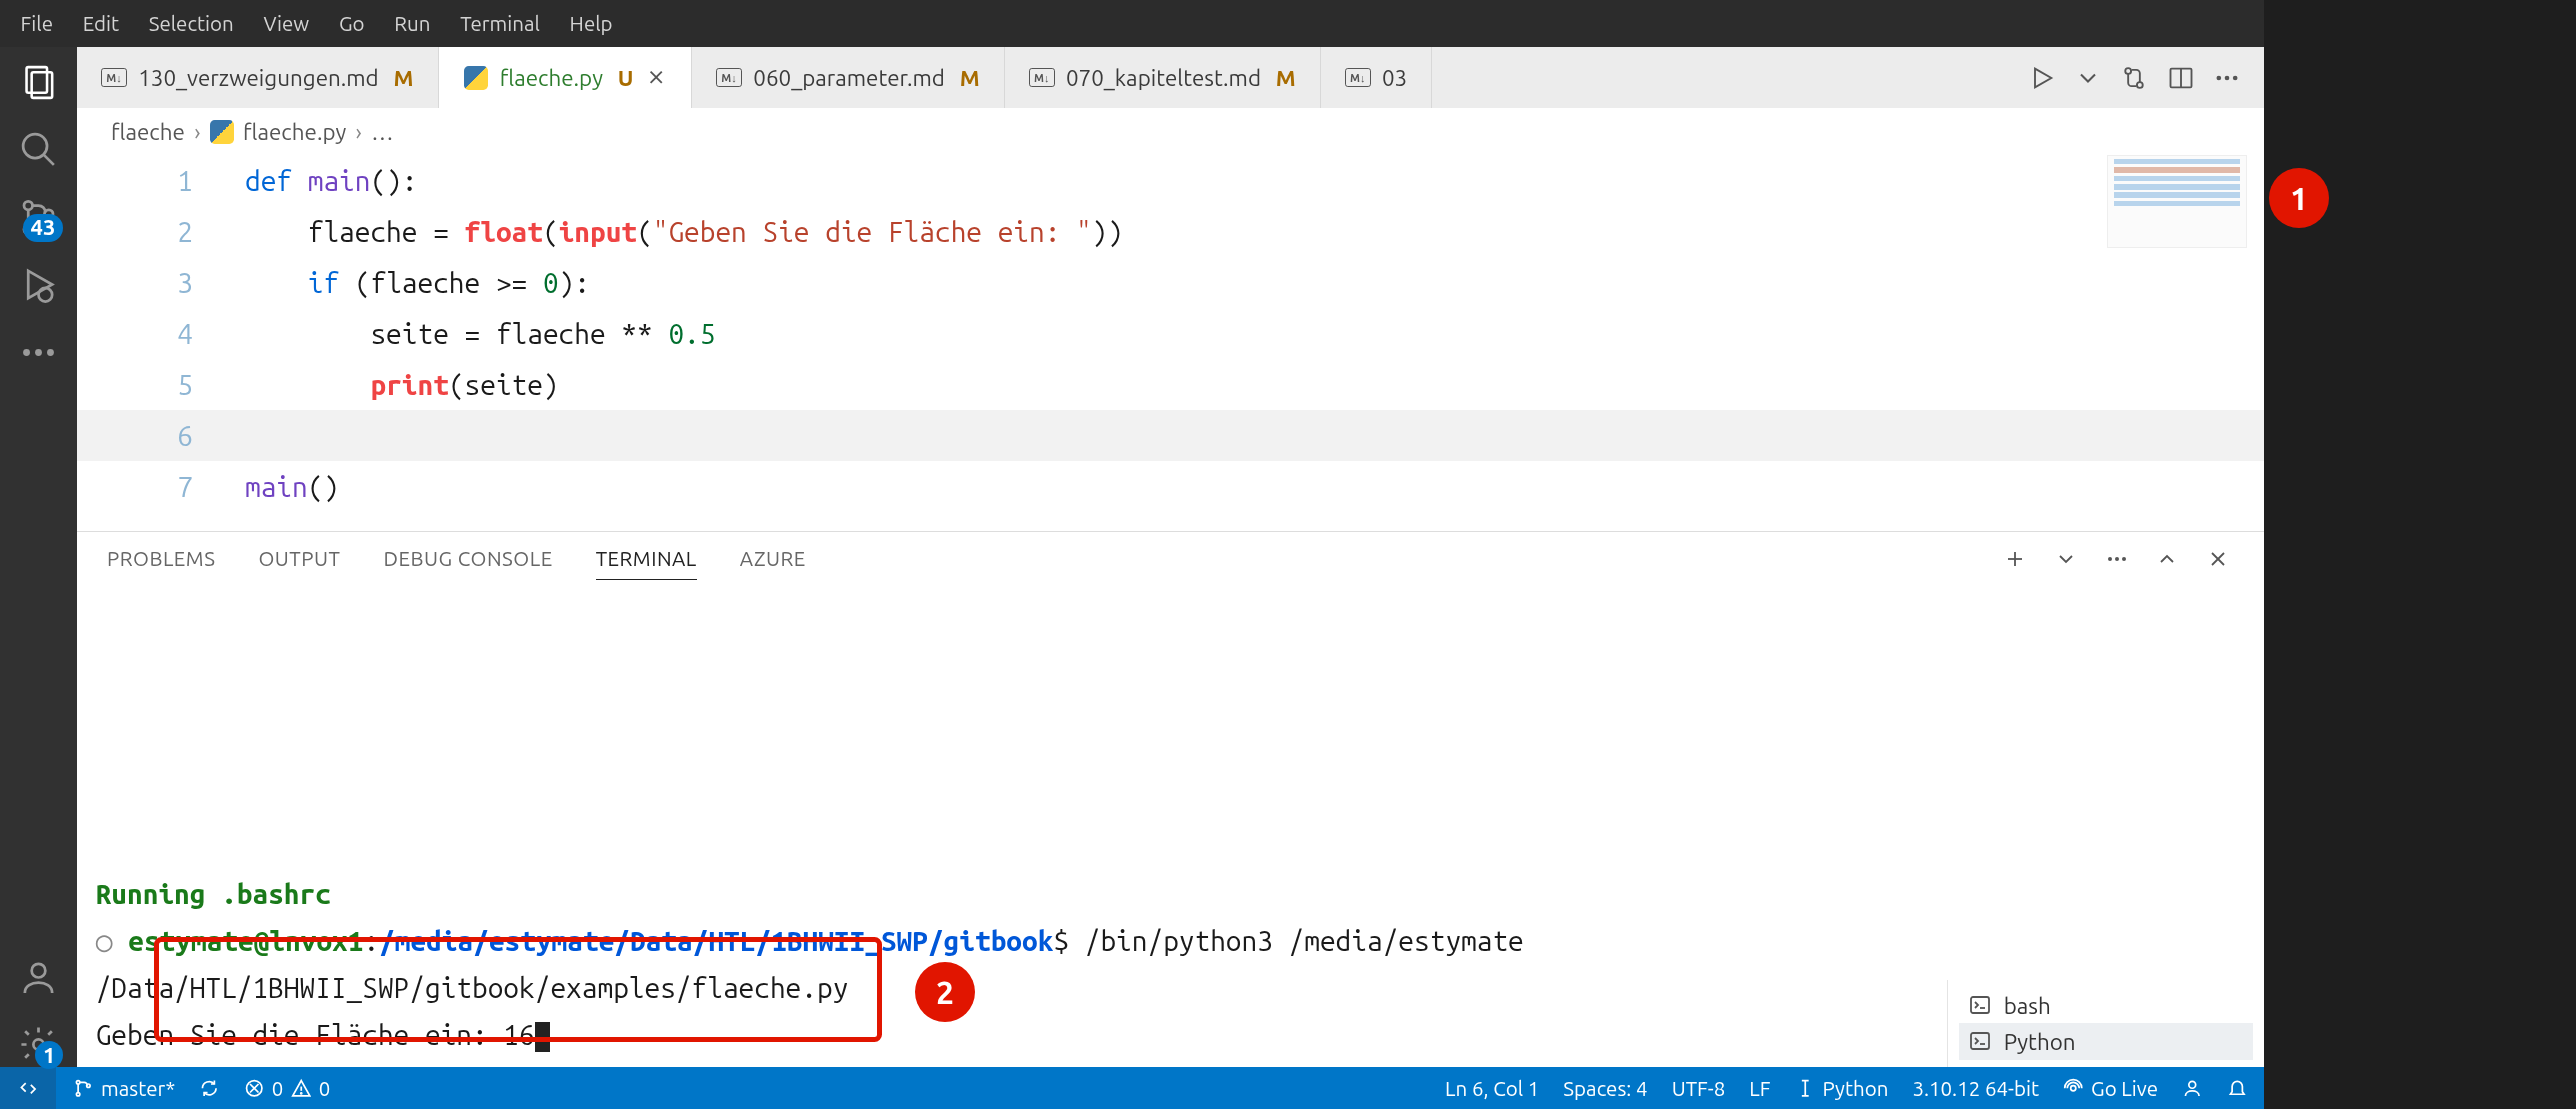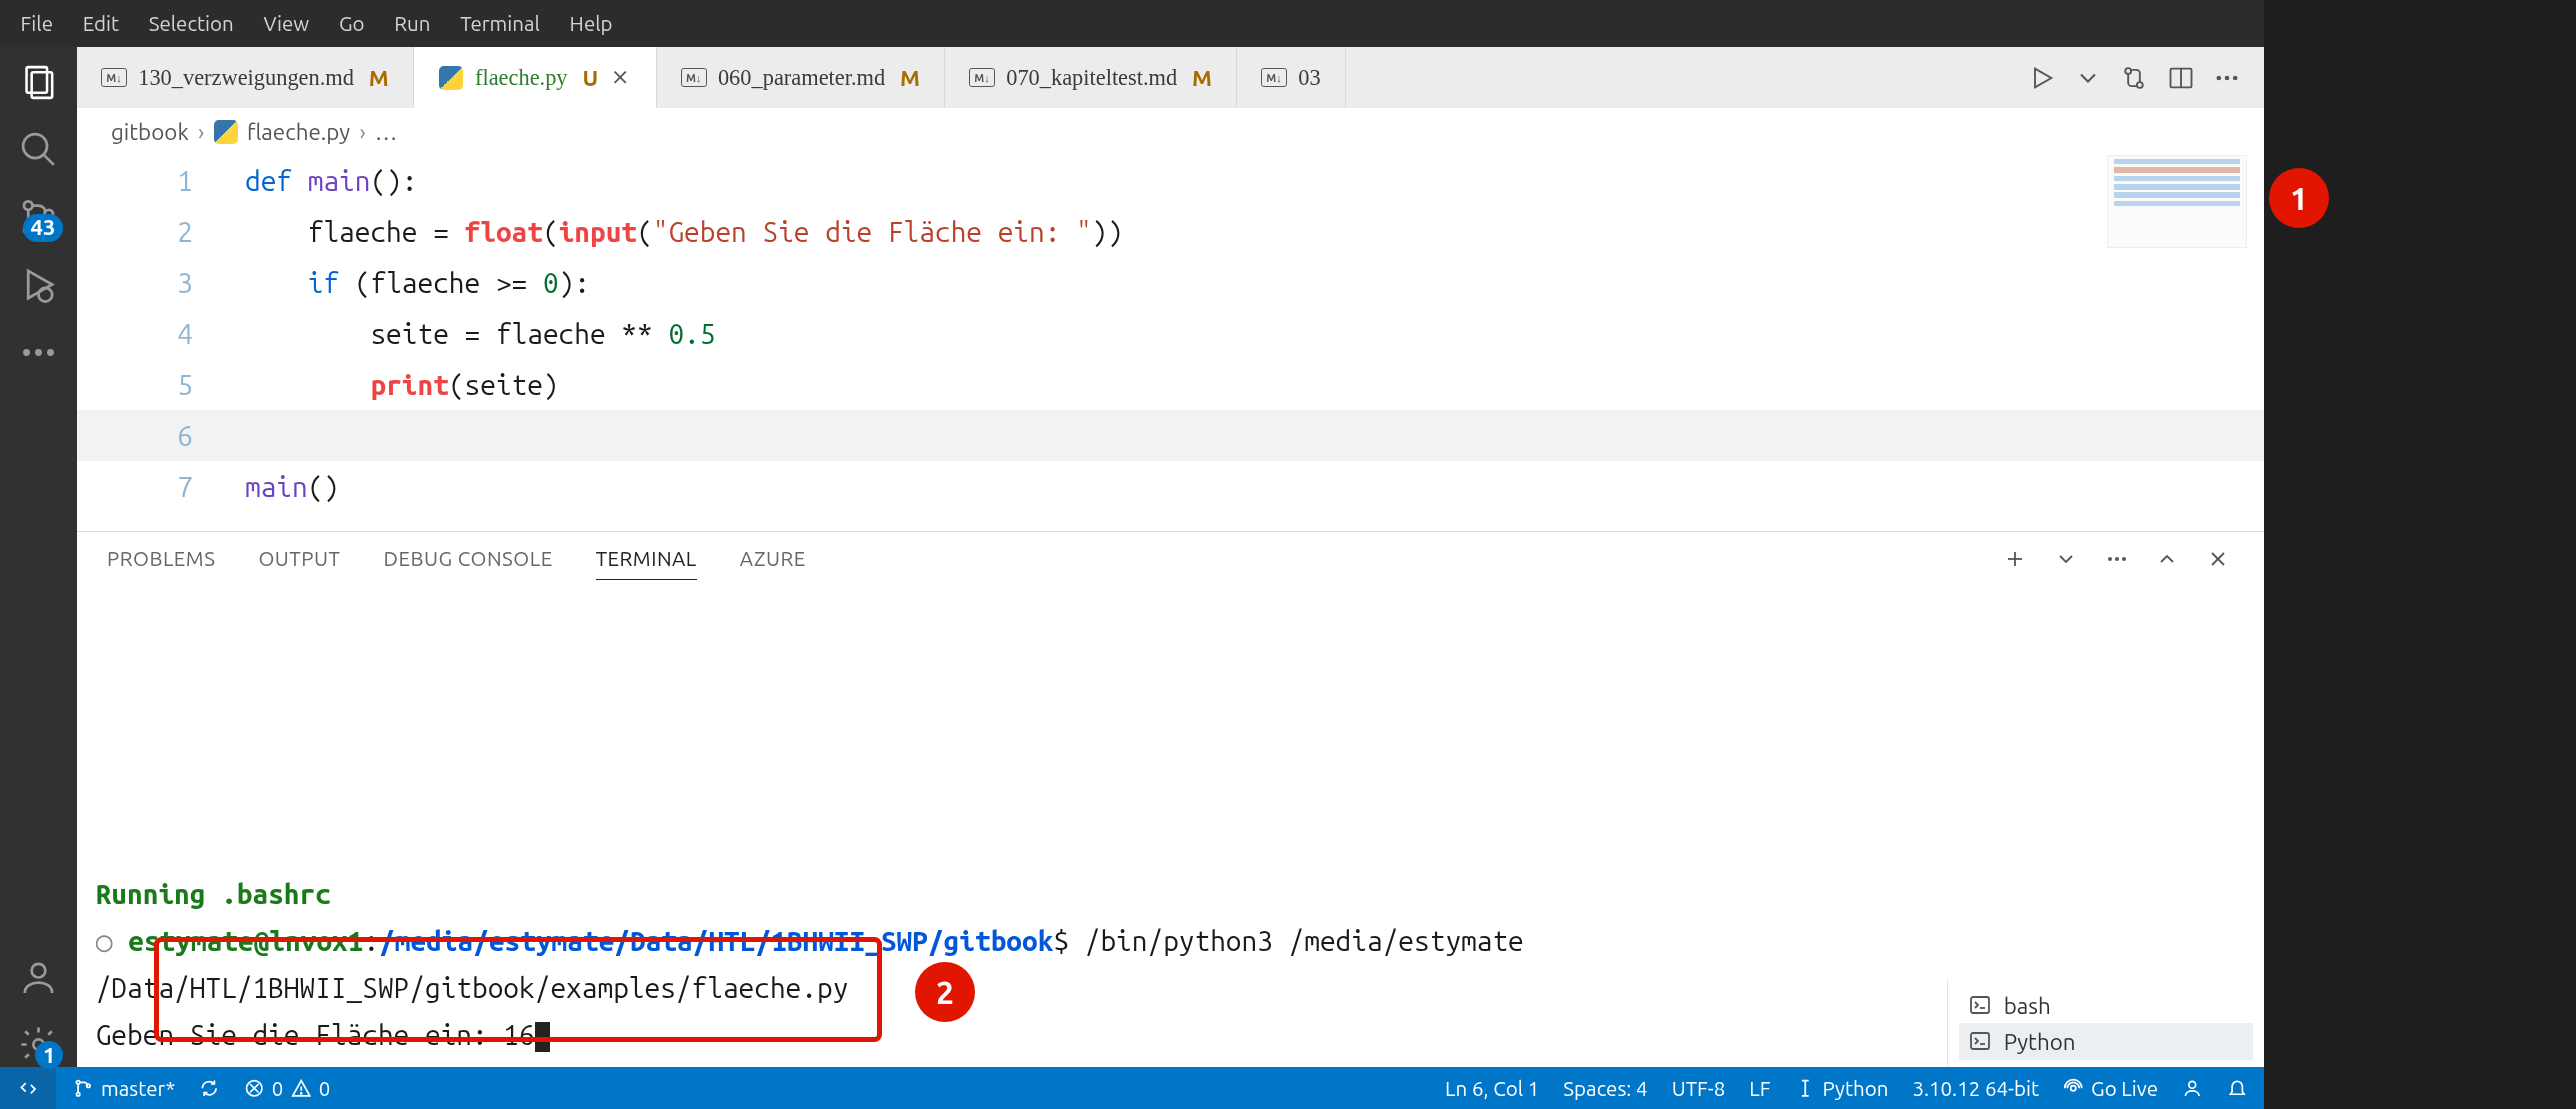--- a/index.html
+++ b/index.html
@@ -22,21 +22,21 @@
 .activitybar .badge { position: absolute; bottom: -1.9px; right: -1.9px; background: #0076c8; color: #fff; border-radius: 933px; font-size: 22px; font-weight: 600; padding: 0.9px 7.5px; line-height: 1.2; text-align: center; }
 
 
 .content-col { flex: 1; display: flex; flex-direction: column; min-width: 0; }
 
 
 .tabs-row { height: 61px; background: #ececec; display: flex; align-items: stretch; }
 .tab { display: flex; align-items: center; gap: 11.2px; padding: 0 24px; background: #ececec; border-right: 0.9px solid #d8d8d8; cursor: pointer; min-width: 0; }
 .tab.active { background: #ffffff; }
 .tab .ticon { width: 26px; height: 26px; display: flex; align-items: center; justify-content: center; }
-.tab .tlabel { font-size: 22.4px; color: #3a3a3a; white-space: nowrap; font-family: Liberation Serif, serif; }
+.tab .tlabel { font-size: 22.4px; color: #3a3a3a; white-space: nowrap; }
 .tab.active .tlabel { color: #2e7d2e; }
 .tab .tmod { font-size: 22.4px; font-weight: 600; color: #a86c00; margin-left: 3.7px; }
 .tab .tclose { width: 22.4px; height: 22.4px; display: flex; align-items: center; justify-content: center; color: #555; }
 .tabs-actions { margin-left: auto; display: flex; align-items: center; gap: 9.3px; padding: 0 18.7px; }
 .tabs-actions .ta { width: 37px; height: 37px; display: flex; align-items: center; justify-content: center; color: #555; cursor: pointer; }
 .tabs-actions .ta svg { width: 28px; height: 28px; }
 
 
 .editor-wrap { display: flex; flex-direction: column; background: #fff; }
 .breadcrumb { height: 47px; display: flex; align-items: center; padding-left: 34px; gap: 9.3px; color: #555; font-size: 22.4px; }
@@ -234,21 +234,21 @@
                 <circle cx="5" cy="12" r="2"></circle>
                 <circle cx="12" cy="12" r="2"></circle>
                 <circle cx="19" cy="12" r="2"></circle>
               </svg>
             </div>
         </div>
       </div>
 
       <div class="editor-wrap">
         <div class="breadcrumb">
-          <span>gitbook</span>
+          <span>flaeche</span>
           <span class="chev">›</span>
           <span class="bicon">
               <span class="py-ico"></span>
             </span>
           <span>flaeche.py</span>
           <span class="chev">›</span>
           <span>…</span>
         </div>
         <div class="editor" id="editor">
           <div class="minimap">

